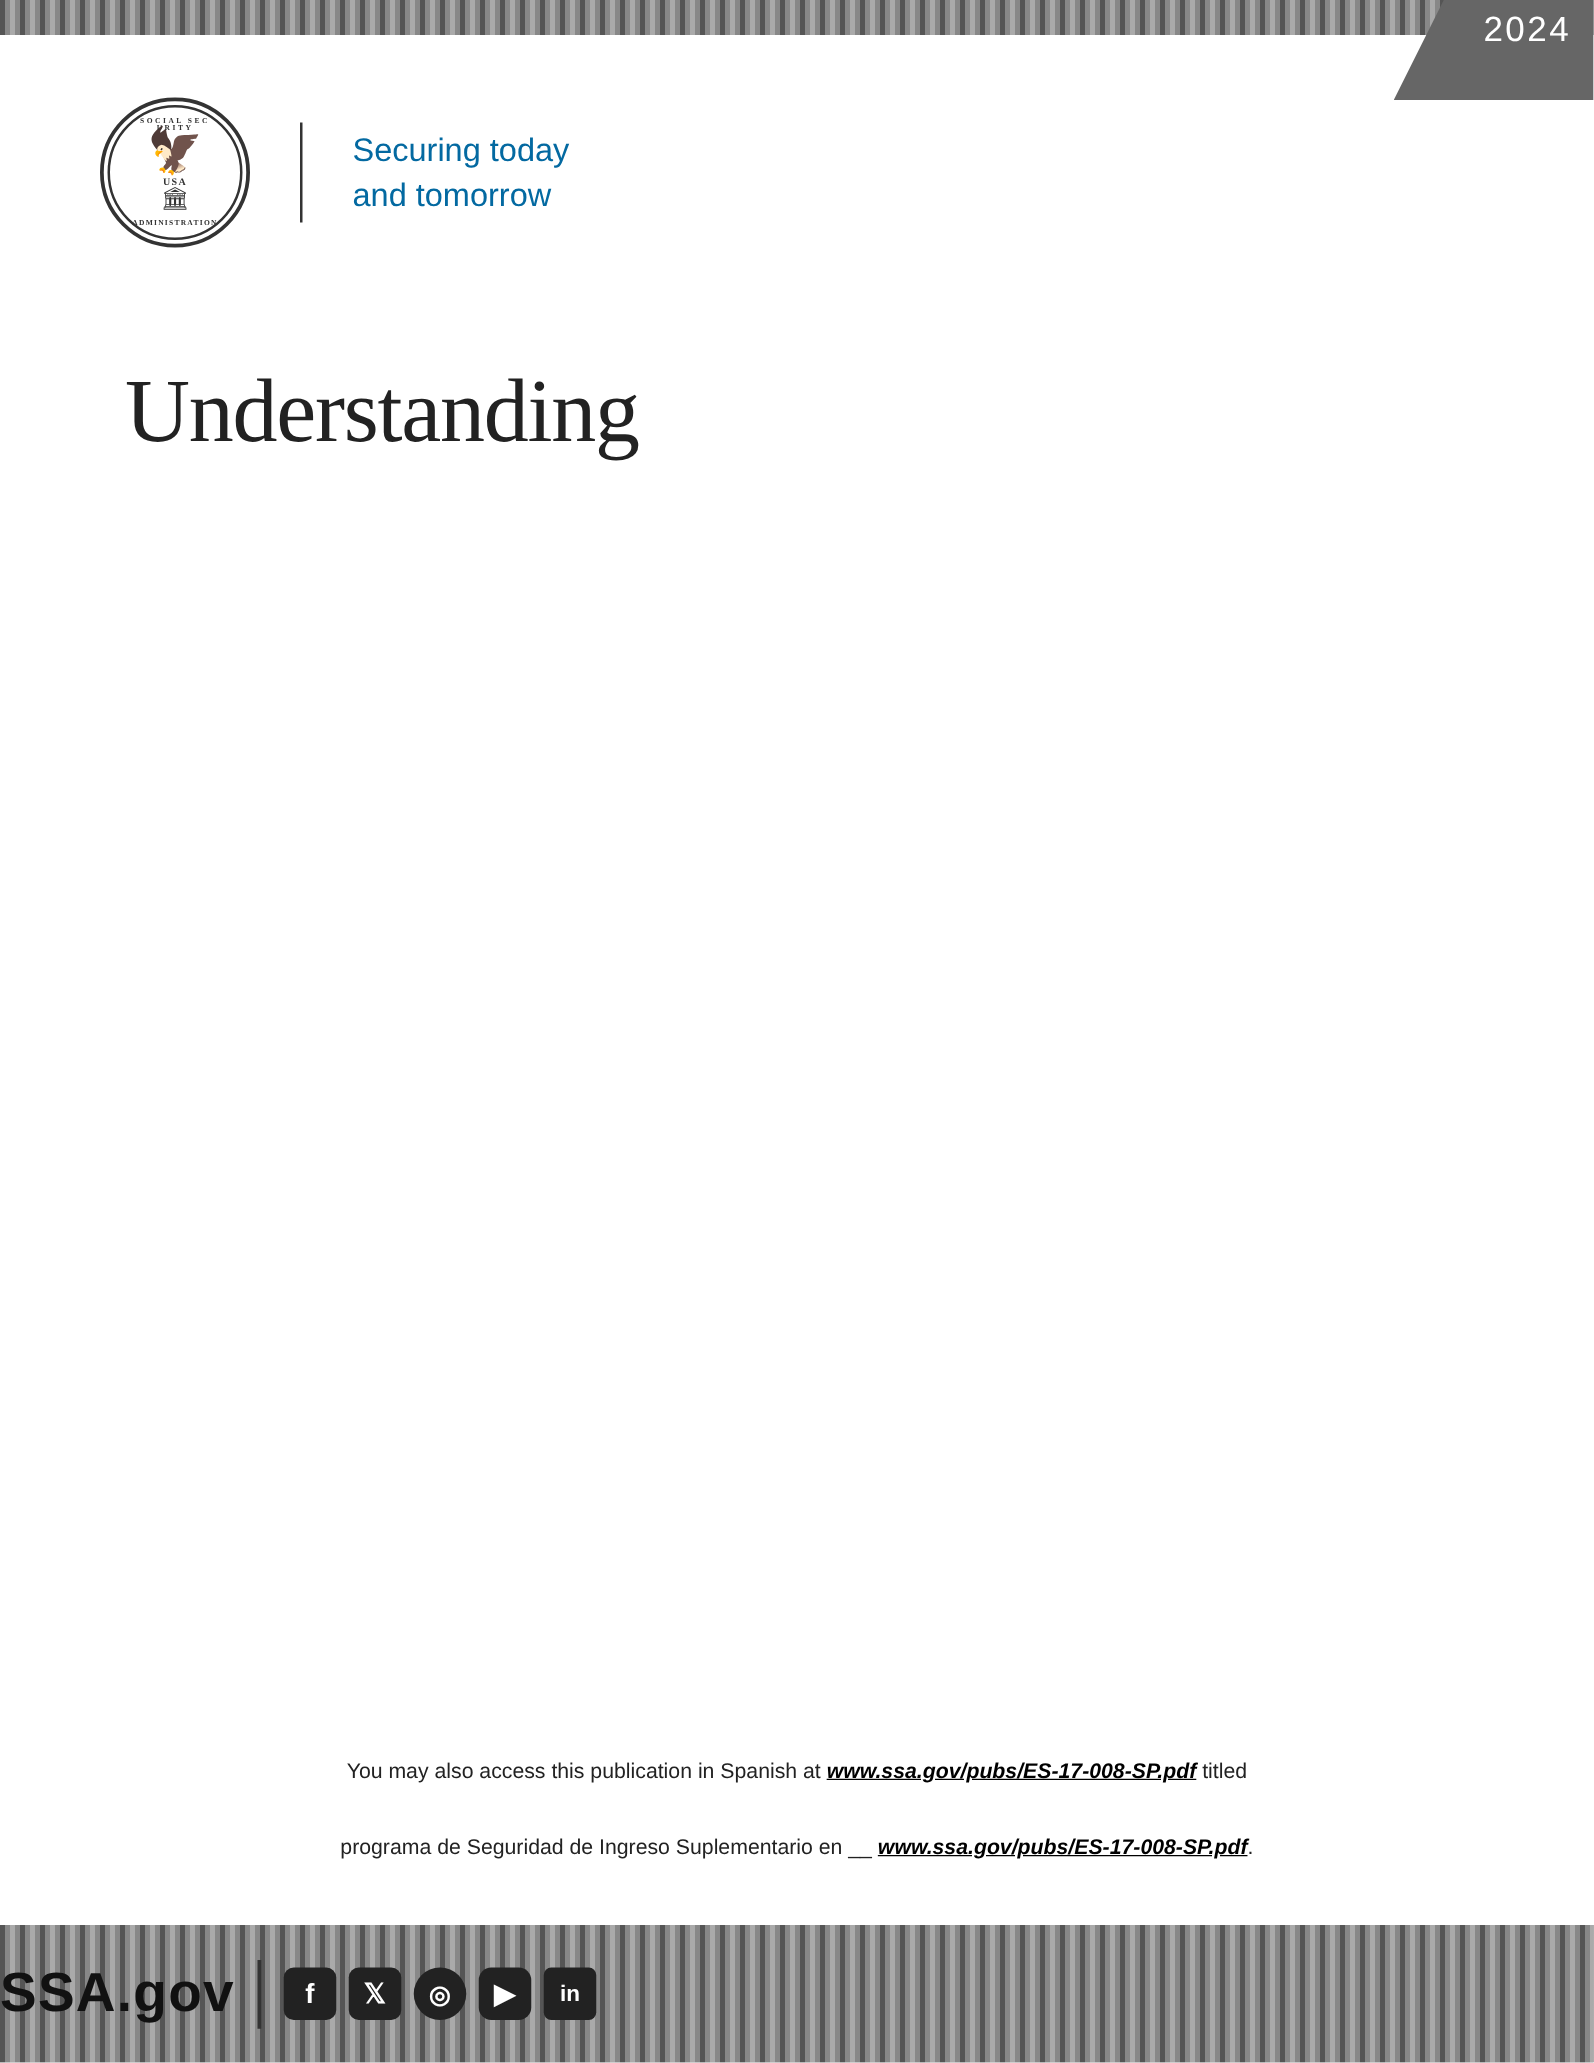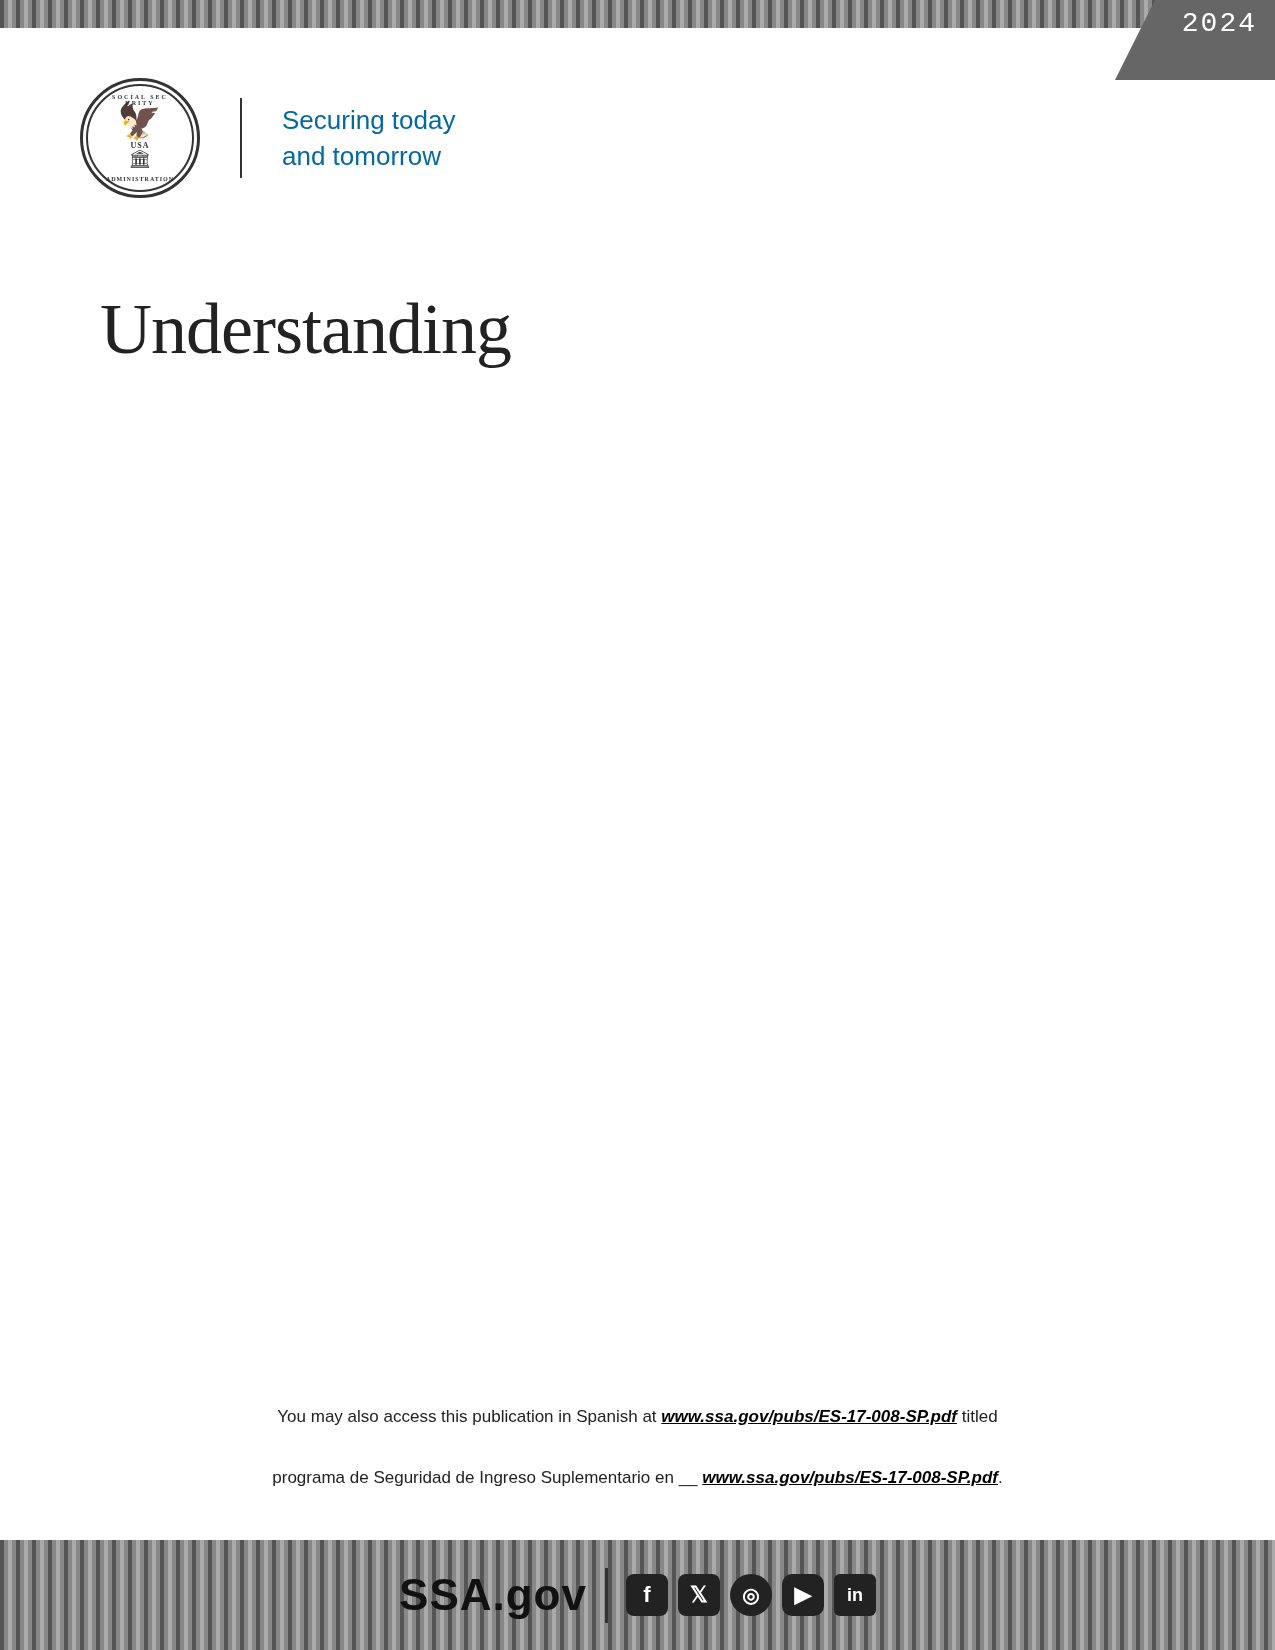--- a/index.html
+++ b/index.html
@@ -43,21 +43,21 @@
       clip-path: polygon(40px 0%, 100% 0%, 100% 100%, 0% 100%);
       display: flex;
       align-items: flex-start;
       justify-content: flex-end;
       padding: 8px 18px 0 0;
     }
 
     .year-text {
       color: #ffffff;
       font-size: 28px;
-      font-family: Liberation Mono, monospace;
+      font-family: Liberation Sans, sans-serif;
       font-weight: normal;
       letter-spacing: 2px;
     }
 
     
     .header-area {
       display: flex;
       align-items: center;
       padding: 50px 80px 30px 80px;
       gap: 20px;
@@ -208,21 +208,20 @@
       background: repeating-linear-gradient(
         90deg,
         #555 0px, #555 4px,
         #888 4px, #888 8px,
         #aaa 8px, #aaa 12px,
         #888 12px, #888 16px
       );
       background-color: #777;
       display: flex;
       align-items: center;
-      justify-content: center;
       gap: 18px;
     }
 
     .bottom-brand {
       font-family: Arial, Helvetica, sans-serif;
       font-size: 44px;
       font-weight: bold;
       color: #111;
       letter-spacing: 1px;
     }

